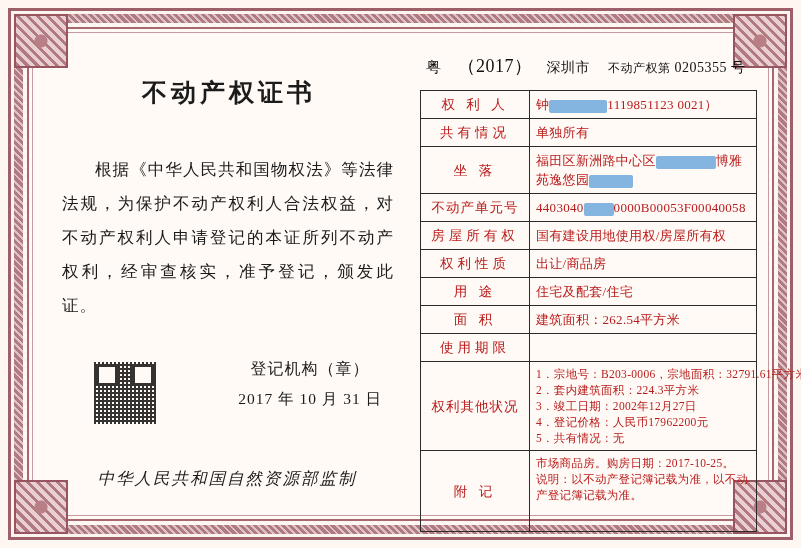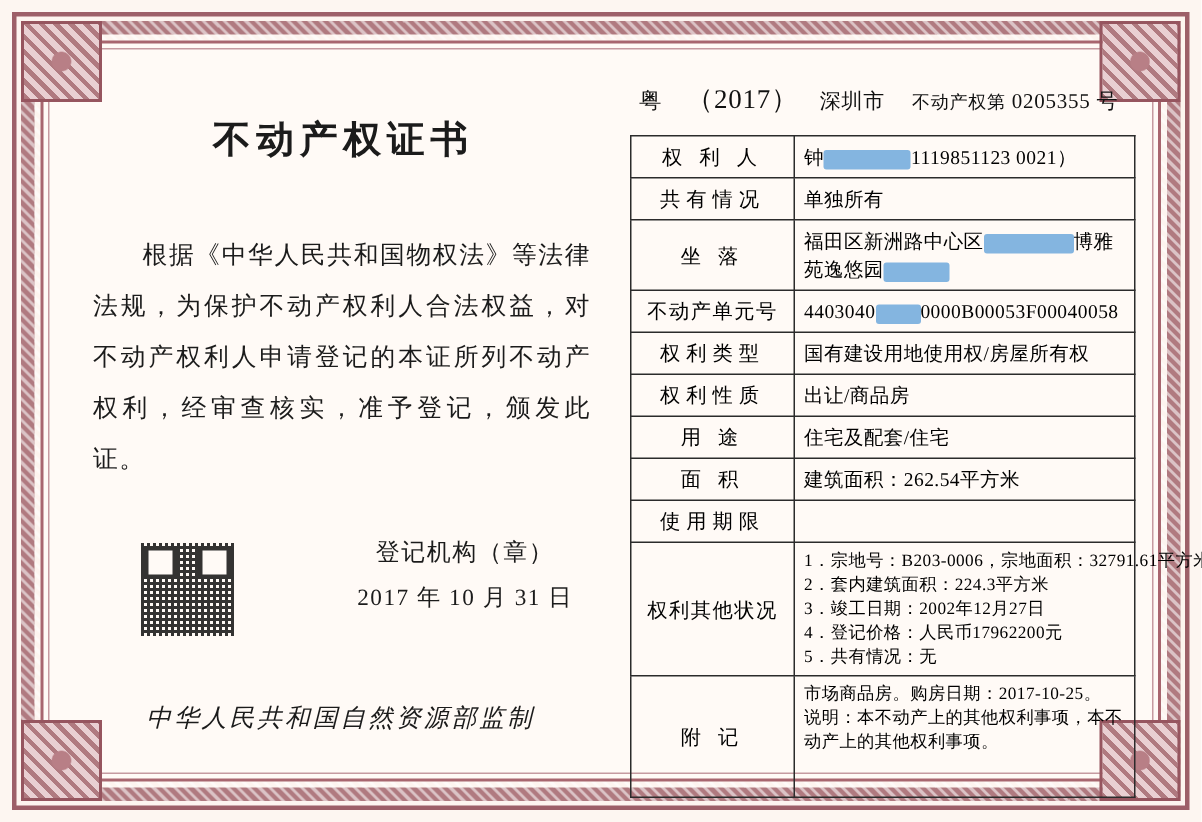--- a/index.html
+++ b/index.html
@@ -182,21 +182,21 @@
   .hl-gap3 { width: 18px; }
   .hl-label{ font-size: 12px; }
   .hl-no   { font-size: 14px; letter-spacing: .5px; padding: 0 4px; }
   .hl-unit { font-size: 14px; }
 
   table.info {
     width: 100%;
     border-collapse: collapse;
     table-layout: fixed;
     font-size: 13px;
-    color: #000000;
+    color: #b91c1c;
     padding-left: 12px;
   }
   table.info td {
     border: 1px solid #2b2b2b;
     padding: 4px 6px;
     vertical-align: middle;
     line-height: 19px;
   }
   td.key {
     width: 96px;
@@ -300,21 +300,21 @@
               <span>福田区新洲路中心区</span><span class="redact n2"></span><span>博雅苑逸悠园</span><span class="redact n3"></span>
             </td>
           </tr>
           <tr>
             <td class="key tight">不动产单元号</td>
             <td class="val">
               <span>4403040</span><span class="redact n4"></span><span>0000B00053F00040058</span>
             </td>
           </tr>
           <tr>
-            <td class="key">权利类型</td>
+            <td class="key">房屋所有权</td>
             <td class="val">国有建设用地使用权/房屋所有权</td>
           </tr>
           <tr>
             <td class="key">权利性质</td>
             <td class="val">出让/商品房</td>
           </tr>
           <tr>
             <td class="key">用 途</td>
             <td class="val">住宅及配套/住宅</td>
           </tr>
@@ -335,21 +335,21 @@
                 <li>3．竣工日期：2002年12月27日</li>
                 <li>4．登记价格：人民币17962200元</li>
                 <li>5．共有情况：无</li>
               </ol>
             </td>
           </tr>
           <tr>
             <td class="key">附 记</td>
             <td class="val small r-tall2 note-block">
               <p>市场商品房。购房日期：2017-10-25。</p>
-              <p>说明：本不动产上的其他权利事项，本不动产上的其他权利事项。</p>
+              <p>说明：以不动产登记簿记载为准，以不动产登记簿记载为准。</p>
             </td>
           </tr>
         </tbody>
       </table>
     </div>
 
   </div>
 </div>
 
 </body></html>

